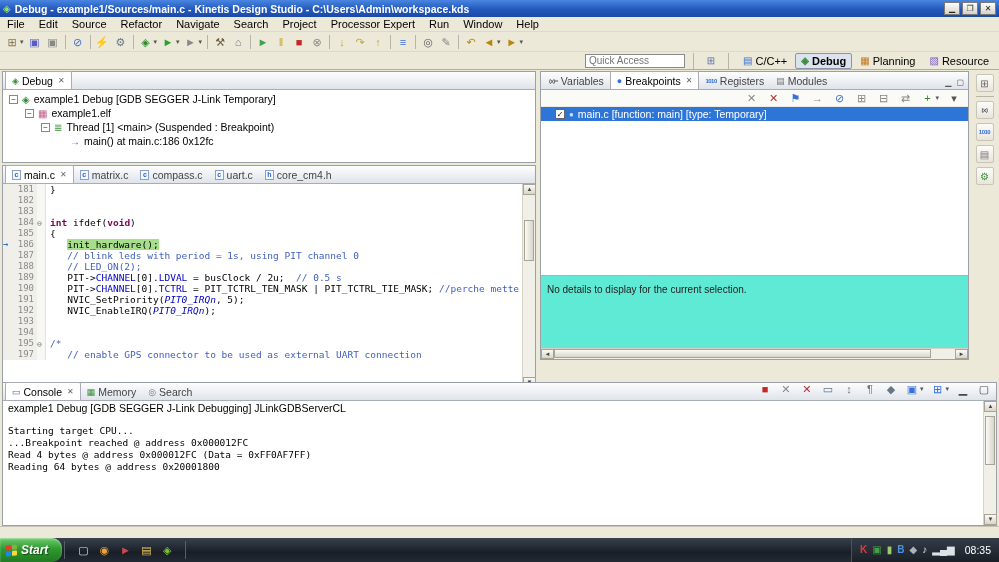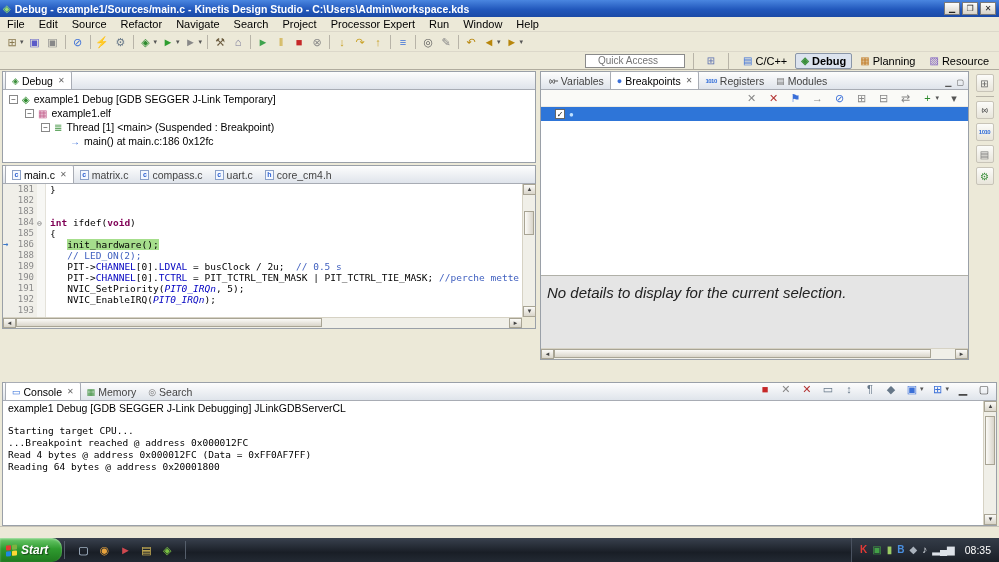--- a/index.html
+++ b/index.html
@@ -25,21 +25,21 @@
     display:flex; align-items:center; padding-left:3px; border-bottom:1px solid #DCD8CA; }
   .tb-btn { height:18px; display:flex; align-items:center; padding:0 2px; border-radius:2px; }
   .tb-glyph { width:14px; text-align:center; font-size:11px; line-height:16px; }
   .tb-dd { font-size:7px; color:#555; margin-left:1px; }
   .tb-sep { width:1px; height:14px; background:#B8B4A8; margin:0 3px; }
   .tb-sep.tall { height:16px; }
   .tbrow2 { position:absolute; top:52px; left:0; right:0; height:18px; background:#ECE9D8;
     border-bottom:1px solid #B0AC9E; display:flex; align-items:center; justify-content:flex-end;
     padding-right:4px; gap:5px; }
   .quick-access { width:100px; height:14px; border:1px solid #8A8A8A; font-size:10px;
-    padding:0 12px; font-family:inherit; color:#333; background:#fff; }
+    padding:0 3px; font-family:inherit; color:#333; background:#fff; }
   .persp-open { width:18px; height:16px; display:flex; align-items:center; justify-content:center;
     font-size:10px; color:#5A6FB0; }
   .persp-bar { display:flex; align-items:center; gap:2px; }
   .persp-btn { display:flex; align-items:center; gap:3px; padding:1px 5px; border:1px solid transparent; border-radius:2px; }
   .persp-btn.active { background:#DCE3EE; border:1px solid #8A96A8; font-weight:bold; }
   .persp-glyph { font-size:10px; }
 
   
   .panel { position:absolute; background:#fff; border:1px solid #9AA0A8; }
   .tabbar { height:18px; background:linear-gradient(#FDFDFD,#DFE4EB); border-bottom:1px solid #A8ACB4;
@@ -59,21 +59,21 @@
 
   
   #debug-panel { left:2px; top:71px; width:534px; height:92px; }
   .tree { padding-top:2px; overflow:hidden; }
   .tree-row { display:flex; align-items:center; height:14px; font-size:10.5px; white-space:nowrap; }
   .expander { width:9px; height:9px; border:1px solid #888; background:#fff; font-size:8px;
     line-height:7px; text-align:center; color:#333; margin-right:4px; flex:none; }
   .tree-glyph { font-size:10px; margin-right:4px; }
 
   
-  #editor-panel { left:2px; top:165px; width:534px; height:164px; }
+  #editor-panel { left:2px; top:165px; width:534px; height:235px; }
   .code-wrap { position:absolute; top:18px; left:0; right:13px; bottom:11px; overflow:hidden;
     background:#fff; font-family:"DejaVu Sans Mono","Liberation Mono",monospace; font-size:9.5px; }
   .code-row { display:flex; height:11px; line-height:11px; white-space:pre; }
   .code-margin { width:10px; background:#F0EFE9; flex:none; position:relative; }
   .ip-arrow { position:absolute; left:0; top:0; font-size:9px; color:#3C78C8; font-weight:bold; }
   .code-lineno { width:24px; flex:none; text-align:right; color:#8A8A8A; background:#F0EFE9;
     padding-right:3px; font-size:9px; }
   .code-fold { width:9px; flex:none; background:#F7F7F4; position:relative; border-right:1px solid #E4E2DA; }
   .fold-mark { position:absolute; left:0; top:1px; font-size:8px; color:#777; }
   .code-text { padding-left:4px; }
@@ -106,21 +106,21 @@
   .view-toolbar { height:17px; display:flex; align-items:center; justify-content:flex-end; gap:4px;
     padding-right:5px; background:#FAFAF7; border-bottom:1px solid #ECEAE2; }
   .vt-btn { display:flex; align-items:center; font-size:10px; }
   .bp-list { height:168px; background:#fff; }
   .bp-row { height:14px; display:flex; align-items:center; background:var(--sel,#2E75D8); color:#fff;
     font-size:10.5px; gap:4px; padding-left:14px; }
   .checkbox { width:10px; height:10px; background:#fff; border:1px solid #666; color:#111;
     font-size:8px; line-height:9px; text-align:center; flex:none; }
   .bp-icon { font-size:8px; color:#BFE0FF; }
   .rp-divider { height:1px; background:#B0B0A8; }
-  .rp-details { height:74px; background:#e5e5e5; padding:8px 6px; font-size:15px; color:#222;font-style:italic; }
+  .rp-details { height:74px; background:#5eead4; padding:8px 6px; font-size:10px; color:#222; }
   #right-panel .hscroll { right:0; }
 
   
   #right-strip { position:absolute; left:972px; top:71px; width:25px; height:289px; display:flex;
     flex-direction:column; align-items:center; gap:4px; padding-top:3px; }
   .strip-btn { width:18px; height:18px; border:1px solid #C8C4B8; background:linear-gradient(#FCFCFA,#E8E5DA);
     display:flex; align-items:center; justify-content:center; font-size:10px; border-radius:2px; }
   .strip-btn .mini { font-size:6px; font-weight:bold; letter-spacing:-0.5px; }
   .strip-sep { width:18px; height:1px; background:#B8B4A8; }
 
@@ -360,20 +360,21 @@
           </div>
         </div>
     </div>
     <div class="code-wrap">
         <div class="code-row"><span class="code-margin"></span><span class="code-lineno">181</span><span class="code-fold"></span><span class="code-text"><span class="tk-p">}</span></span></div>
         <div class="code-row"><span class="code-margin"></span><span class="code-lineno">182</span><span class="code-fold"></span><span class="code-text"></span></div>
         <div class="code-row"><span class="code-margin"></span><span class="code-lineno">183</span><span class="code-fold"></span><span class="code-text"></span></div>
         <div class="code-row"><span class="code-margin"></span><span class="code-lineno">184</span><span class="code-fold"><span class="fold-mark">⊖</span></span><span class="code-text"><span class="tk-k">int </span><span class="tk-p">ifdef(</span><span class="tk-k">void</span><span class="tk-p">)</span></span></div>
         <div class="code-row"><span class="code-margin"></span><span class="code-lineno">185</span><span class="code-fold"></span><span class="code-text"><span class="tk-p">{</span></span></div>
         <div class="code-row"><span class="code-margin"><span class="ip-arrow">→</span></span><span class="code-lineno">186</span><span class="code-fold"></span><span class="code-text"><span class="tk-p">   </span><span class="tk-p cur-bg">init_hardware();</span></span></div>
+        <div class="code-row"><span class="code-margin"></span><span class="code-lineno">187</span><span class="code-fold"></span><span class="code-text"><span class="tk-p">   </span><span class="tk-c">// blink leds with period = 1s, using PIT channel 0</span></span></div>
         <div class="code-row"><span class="code-margin"></span><span class="code-lineno">188</span><span class="code-fold"></span><span class="code-text"><span class="tk-p">   </span><span class="tk-c">// LED_ON(2);</span></span></div>
         <div class="code-row"><span class="code-margin"></span><span class="code-lineno">189</span><span class="code-fold"></span><span class="code-text"><span class="tk-p">   </span><span class="tk-p">PIT-&gt;</span><span class="tk-f">CHANNEL</span><span class="tk-p">[0].</span><span class="tk-f">LDVAL</span><span class="tk-p"> = busClock / 2u;  </span><span class="tk-c">// 0.5 s</span></span></div>
         <div class="code-row"><span class="code-margin"></span><span class="code-lineno">190</span><span class="code-fold"></span><span class="code-text"><span class="tk-p">   </span><span class="tk-p">PIT-&gt;</span><span class="tk-f">CHANNEL</span><span class="tk-p">[0].</span><span class="tk-f">TCTRL</span><span class="tk-p"> = PIT_TCTRL_TEN_MASK | PIT_TCTRL_TIE_MASK; </span><span class="tk-c">//perche mette a 1 anche il</span></span></div>
         <div class="code-row"><span class="code-margin"></span><span class="code-lineno">191</span><span class="code-fold"></span><span class="code-text"><span class="tk-p">   </span><span class="tk-p">NVIC_SetPriority(</span><span class="tk-e">PIT0_IRQn</span><span class="tk-p">, 5);</span></span></div>
         <div class="code-row"><span class="code-margin"></span><span class="code-lineno">192</span><span class="code-fold"></span><span class="code-text"><span class="tk-p">   </span><span class="tk-p">NVIC_EnableIRQ(</span><span class="tk-e">PIT0_IRQn</span><span class="tk-p">);</span></span></div>
         <div class="code-row"><span class="code-margin"></span><span class="code-lineno">193</span><span class="code-fold"></span><span class="code-text"></span></div>
         <div class="code-row"><span class="code-margin"></span><span class="code-lineno">194</span><span class="code-fold"></span><span class="code-text"></span></div>
         <div class="code-row"><span class="code-margin"></span><span class="code-lineno">195</span><span class="code-fold"><span class="fold-mark">⊖</span></span><span class="code-text"><span class="tk-c">/*</span></span></div>
         <div class="code-row"><span class="code-margin"></span><span class="code-lineno">197</span><span class="code-fold"></span><span class="code-text"><span class="tk-p">   </span><span class="tk-c">// enable GPS connector to be used as external UART connection</span></span></div>
       </div>
@@ -450,20 +451,21 @@
           <span class="tb-dd">▾</span>
         </div>
         <div class="tb-btn vt-btn">
           <span class="tb-glyph" style="color: rgb(85, 85, 85);">▾</span>
         </div>
       </div>
     <div class="bp-list">
       <div class="bp-row">
         <span class="checkbox">✓</span>
         <span class="bp-icon">●</span>
+        <span class="bp-label">main.c [function: main] [type: Temporary]</span>
       </div>
     </div>
     <div class="rp-divider"></div>
     <div class="rp-details">
       <span>No details to display for the current selection.</span>
     </div>
     <div class="hscroll">
       <div class="scroll-btn">◄</div>
       <div class="h-track">
         <div class="h-thumb" style="left:0;width:94%;"></div>

